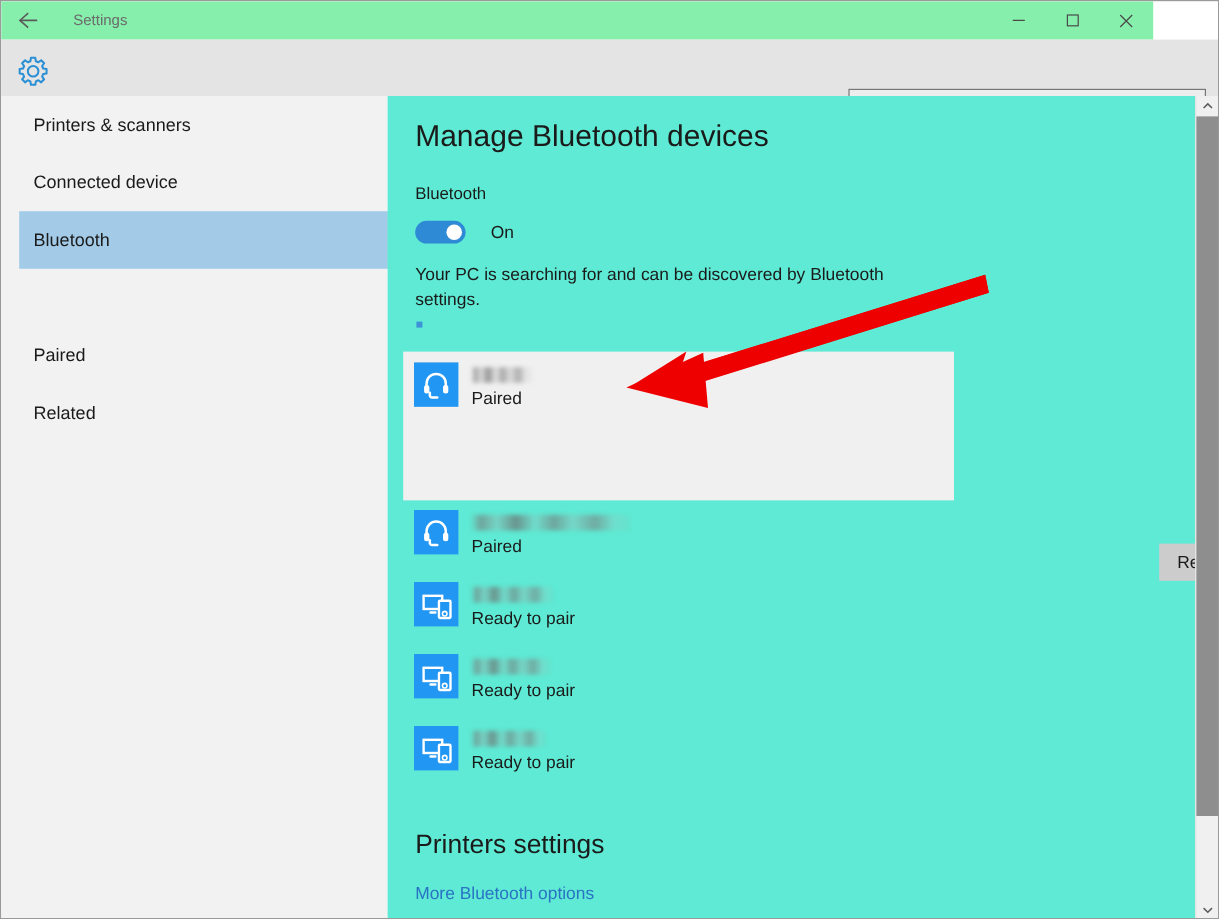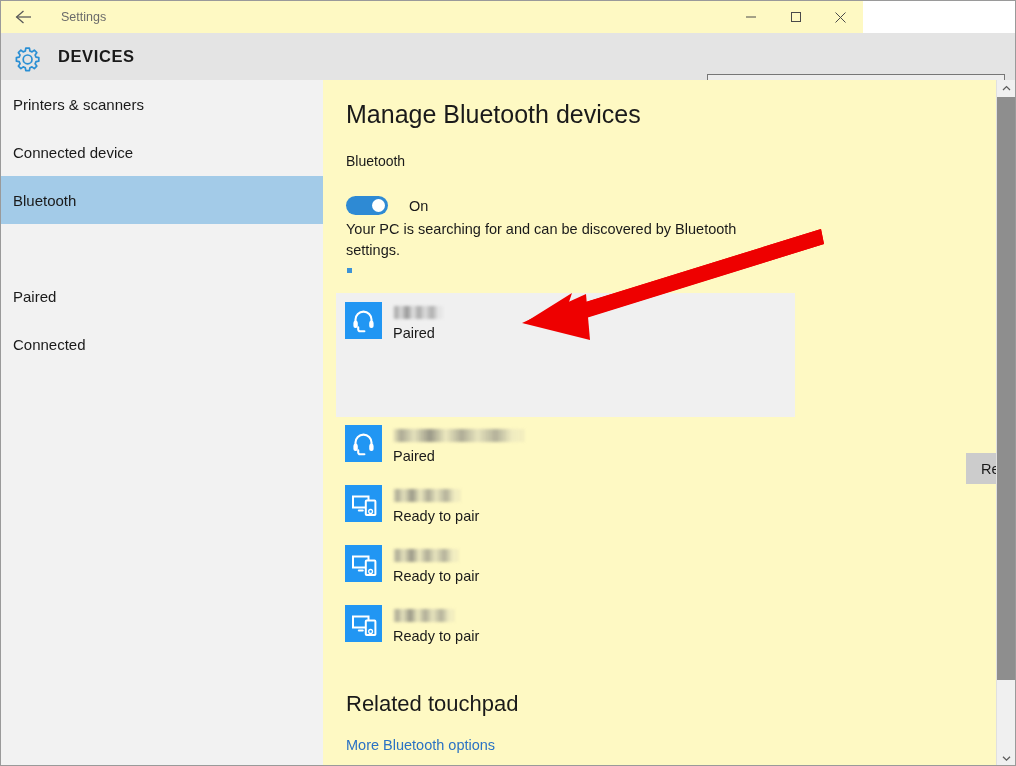--- a/index.html
+++ b/index.html
@@ -19,23 +19,23 @@
     overflow: hidden;
     background: #ffffff;
     border: 1px solid #9a9a9a;
     box-sizing: border-box;
   }
 
   
   .titlebar {
     position: absolute;
     left: 0; top: 0;
-    width: 862px;
+    width: 960px;
     height: 32px;
-    background: #fef9c3;
+    background: #86efac;
     box-sizing: border-box;
   }
   .back-btn {
     position: absolute;
     left: 1px; top: 0;
     width: 46px; height: 32px;
     display: flex;
     align-items: center;
     justify-content: center;
   }
@@ -120,60 +120,60 @@
   .sidebar {
     position: absolute;
     left: 0; top: 79px;
     width: 322px;
     height: 687px;
     background: #f2f2f2;
     box-sizing: border-box;
   }
   .nav-item {
     position: absolute;
-    left: 0;
+    left: 15px;
     width: 322px;
     height: 48px;
     display: flex;
     align-items: center;
     box-sizing: border-box;
   }
   .nav-item .nav-label {
     padding-left: 12px;
     font-size: 15px;
     color: #1a1a1a;
     white-space: nowrap;
   }
   .nav-item.selected { background: #a3cbe8; }
 
   
   .content {
     position: absolute;
     left: 322px; top: 79px;
     width: 673px;
     height: 687px;
-    background: #fef9c3;
+    background: #5eead4;
     overflow: hidden;
   }
   .page-title {
     position: absolute;
     left: 23px; top: 20px;
     font-size: 25px;
     color: #1a1a1a;
     white-space: nowrap;
   }
   .bt-label {
     position: absolute;
     left: 23px; top: 73px;
     font-size: 14px;
     color: #1a1a1a;
   }
   .toggle-row {
     position: absolute;
-    left: 23px; top: 116px;
+    left: 23px; top: 104px;
     display: flex;
     align-items: center;
   }
   .toggle {
     width: 42px;
     height: 19px;
     border-radius: 10px;
     background: #2e8ad4;
     position: relative;
   }
@@ -348,21 +348,20 @@
 
   <div class="header">
     <div class="gear-icon">
       <svg width="34" height="34" viewBox="0 0 34 34">
         <g fill="none" stroke="#2a8fd4" stroke-width="1.7" stroke-linejoin="round">
           <path d="M17 5.2 L19.4 5.2 L19.9 8.0 L22.0 8.9 L24.3 7.2 L26.8 9.7 L25.1 12.0 L26.0 14.1 L28.8 14.6 L28.8 18.2 L26.0 18.7 L25.1 20.8 L26.8 23.1 L24.3 25.6 L22.0 23.9 L19.9 24.8 L19.4 27.6 L15.8 27.6 L15.3 24.8 L13.2 23.9 L10.9 25.6 L8.4 23.1 L10.1 20.8 L9.2 18.7 L6.4 18.2 L6.4 14.6 L9.2 14.1 L10.1 12.0 L8.4 9.7 L10.9 7.2 L13.2 8.9 L15.3 8.0 L15.8 5.2 Z"></path>
           <circle cx="17.6" cy="16.4" r="4.4"></circle>
         </g>
       </svg>
     </div>
-    <div class="header-title">DEVICES</div>
 
     <div class="search-box">
       <input class="search-input" type="text" placeholder="Find a setting" style="">
       <div class="search-icon">
         <svg width="20" height="20" viewBox="0 0 20 20">
           <circle cx="8.5" cy="8" r="4.6" fill="none" stroke="#595959" stroke-width="1.1"></circle>
           <path d="M11.9 11.6 L16 16.4" stroke="#595959" stroke-width="1.1"></path>
         </svg>
       </div>
     </div>
@@ -375,21 +374,21 @@
     <div class="nav-item" style="top:48px">
       <span class="nav-label">Connected device</span>
     </div>
     <div class="nav-item selected" style="top:96px">
       <span class="nav-label">Bluetooth</span>
     </div>
     <div class="nav-item" style="top:192px">
       <span class="nav-label">Paired</span>
     </div>
     <div class="nav-item" style="top:240px">
-      <span class="nav-label">Connected</span>
+      <span class="nav-label">Related</span>
     </div>
   </div>
 
   <div class="content">
     <div class="page-title">Manage Bluetooth devices</div>
 
     <div class="bt-label">Bluetooth</div>
 
     <div class="toggle-row">
       <div class="toggle">
@@ -471,21 +470,21 @@
           <rect x="8" y="11.5" width="15.5" height="11" fill="none" stroke="#ffffff" stroke-width="2"></rect>
           <path d="M13.8 25.4 L17.8 25.4" stroke="#ffffff" stroke-width="2" stroke-linecap="round"></path>
           <rect x="20.8" y="15.6" width="9.6" height="14.4" rx="0.8" fill="#2196f3" stroke="#ffffff" stroke-width="2"></rect>
           <circle cx="25.6" cy="26.4" r="1.9" fill="none" stroke="#ffffff" stroke-width="1.3"></circle>
         </svg>
       </div>
       <div class="device-name-blur" style="left:48px; top:4px; width:62px;"></div>
       <div class="device-status" style="left:48px; top:23px;">Ready to pair</div>
     </div>
 
-    <div class="related-title">Related touchpad</div>
+    <div class="related-title">Printers settings</div>
     <a class="related-link" href="#">More Bluetooth options</a>
   </div>
 
   <div class="scrollbar">
     <div class="sb-arrow up">
       <svg width="9" height="7" viewBox="0 0 9 7">
         <path d="M1 5 L4.5 1.6 L8 5" fill="none" stroke="#5d5d5d" stroke-width="1.3"></path>
       </svg>
     </div>
     <div class="sb-thumb"></div>

